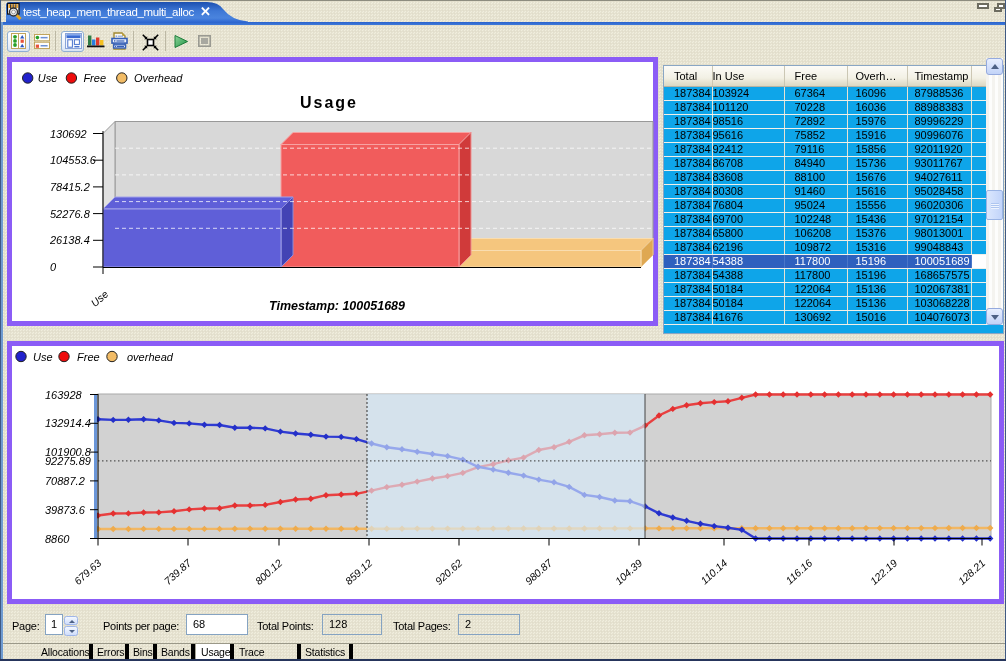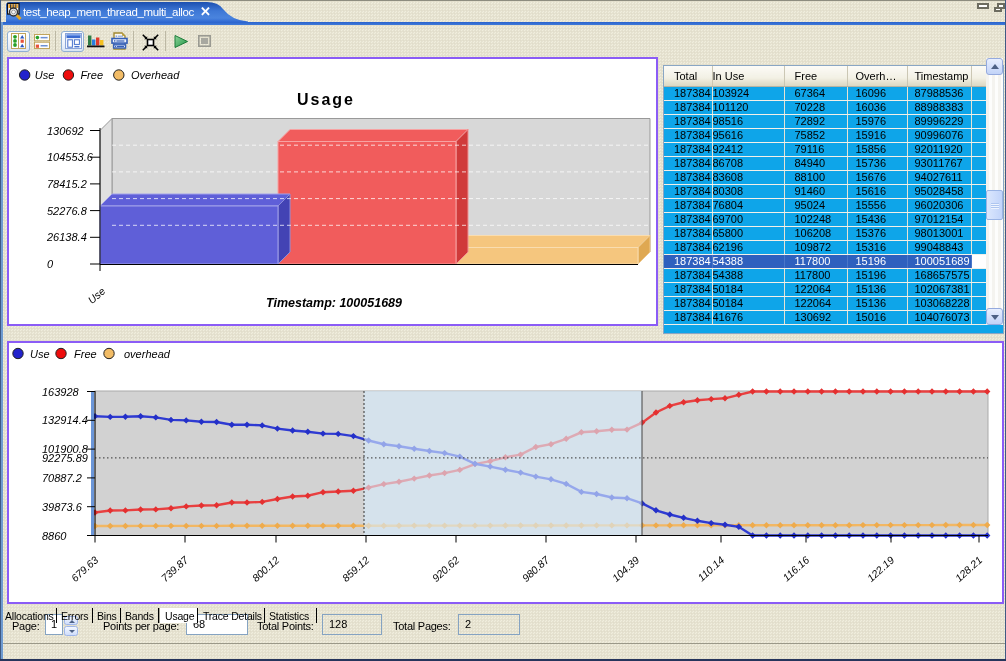--- a/index.html
+++ b/index.html
@@ -2,21 +2,21 @@
 <html><head><meta charset="utf-8"><style>
 * { margin:0; padding:0; box-sizing:border-box; }
 html,body { width:1006px; height:661px; overflow:hidden; }
 body { position:relative; font-family:"Liberation Sans",sans-serif;
   background:#e7e3d2;
   background-image:
    linear-gradient(45deg,#f0eedd 25%,transparent 25%,transparent 75%,#f0eedd 75%),
    linear-gradient(45deg,#dbd6c2 25%,transparent 25%,transparent 75%,#dbd6c2 75%);
   background-size:3px 3px; background-position:0 0,1.5px 1.5px; }
 .abs { position:absolute; }
-.panel { position:absolute; background:#fff; border:2px solid #8b5cf6; }
+.panel { position:absolute; background:#fff; border:5px solid #8b5cf6; }
 .it { font-style:italic; }
 svg text { fill:#000; font-family:"Liberation Sans",sans-serif; }
 svg .sm { font-size:11px; }
 svg .xs { font-size:10.5px; }
 
 
 #frameL { left:0; top:0; width:1px; height:661px; background:#405a83; }
 #frameL2 { left:1px; top:22px; width:2px; height:639px; background:#6f9bd1; }
 #frameR { left:1005px; top:0; width:1px; height:661px; background:#405a83; }
 #frameT { left:0; top:0; width:1006px; height:1px; background:#8d8c7f; }
@@ -67,22 +67,22 @@
   background:repeating-linear-gradient(#aec6f0 0 1px,#eef4fe 1px 2px); }
 
 
 .lbl { position:absolute; font-size:11px; letter-spacing:-0.25px; top:620px; }
 .fld { position:absolute; top:614px; height:21px; border:1px solid #85a3c2; font-size:11px;
   padding:3px 0 0 6px; background:#fff; }
 .fldro { background:transparent; }
 
 
 #btabbar { left:0; top:643px; width:1006px; height:16px; border-top:1px solid #9a9888; }
-.btab { position:absolute; top:608px; height:15px; font-size:10.5px; letter-spacing:-0.2px; padding:2px 0 0 4px;
-  border-right:1px solid #000000; overflow:hidden; }
+.btab { position:absolute; top:644px; height:15px; font-size:10.5px; letter-spacing:-0.2px; padding:2px 0 0 4px;
+  border-right:4px solid #000000; overflow:hidden;margin-left:36px; }
 .btabsel { background:#fff; border-left:1px solid #a5a396; }
 </style></head><body>
 
 <div class="abs" id="frameT"></div>
 
 <div class="abs" id="tabrow">
   <svg width="270" height="21" style="position:absolute;left:0;top:0">
     <defs>
       <linearGradient id="tabg" x1="0" y1="0" x2="0" y2="1">
         <stop offset="0" stop-color="#1c4fb0"></stop>

